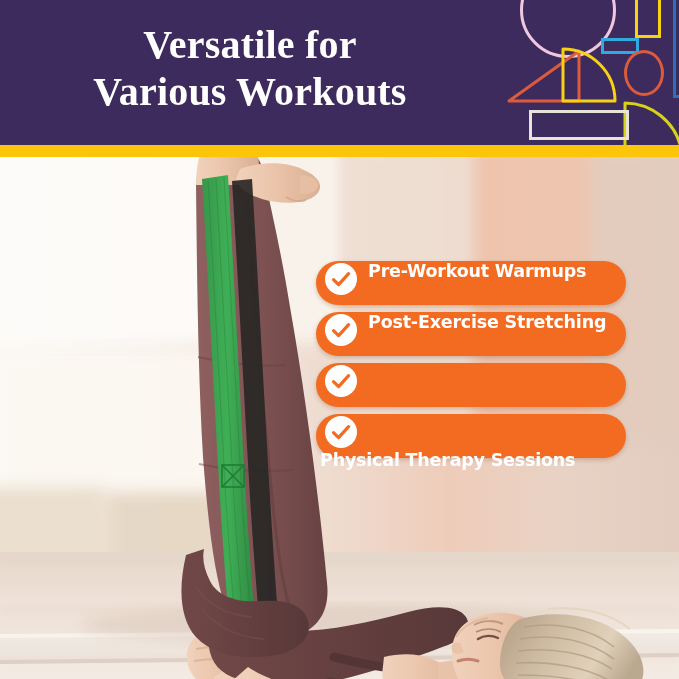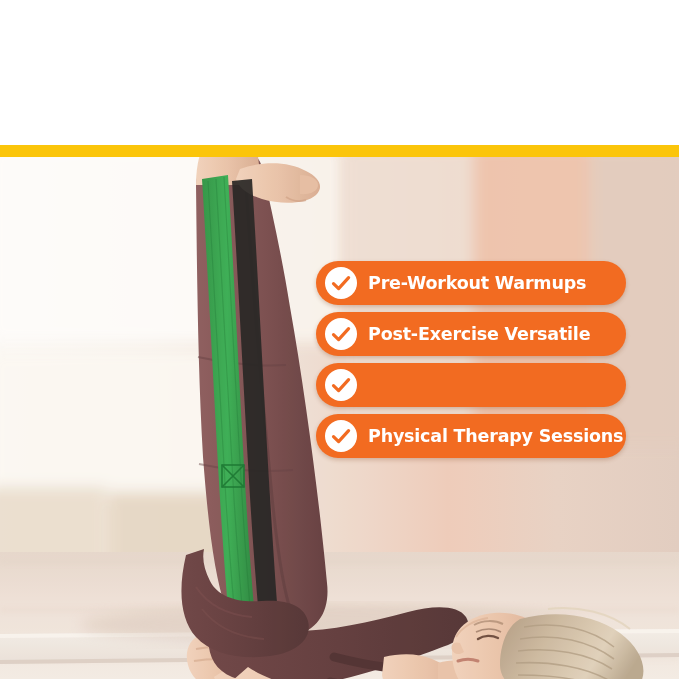--- a/index.html
+++ b/index.html
@@ -103,50 +103,80 @@
   
   .badge-list {
     position: absolute;
     left: 316px;
     top: 261px;
     width: 310px;
   }
   .badge {
     position: relative;
     display: flex;
-    align-items: center;
     height: 44px;
     margin-bottom: 7px;
     border-radius: 22px;
     background: #F26B21;
     box-shadow: 0 2px 4px rgba(120,50,10,0.25);
     padding-left: 4px;
     box-sizing: border-box;
   }
-  .badge:last-child { margin-bottom: 0; }
+  .badge:last-child { margin-bottom: 0; flex-direction: column; }
   .badge-check {
     flex: 0 0 auto;
     width: 36px; height: 36px;
     margin-left: 3px;
     margin-right: 9px;
   }
   .badge-label {
     color: #FFFFFF;
     font-family: "DejaVu Sans", "Liberation Sans", sans-serif;
     font-weight: bold;
     font-size: 17.5px;
     letter-spacing: -0.2px;
     white-space: nowrap;
   }
 </style>
 </head>
 <body>
 
 <div id="poster">
 
+  <div class="header-band">
+
+    <div class="header-title">Versatile for
+Various Workouts</div>
+
+    <div class="shape sh-circle-pink"></div>
+    <div class="shape sh-rect-yellow-tall"></div>
+    <div class="shape sh-rect-blue-right"></div>
+    <div class="shape sh-rect-cyan"></div>
+    <div class="shape sh-circle-red"></div>
+
+    <div class="shape sh-triangle-orange">
+      <svg width="80" height="56" viewBox="0 0 80 56">
+        <polygon points="74,3 74,53 4,53" fill="none" stroke="#DB5B3C" stroke-width="3" stroke-linejoin="round"></polygon>
+      </svg>
+    </div>
+
+    <div class="shape" style="left:560px; top:46px;">
+      <svg width="60" height="58" viewBox="0 0 60 58">
+        <path d="M3 55 L3 3 A52 52 0 0 1 55 55 Z" fill="none" stroke="#F6D116" stroke-width="3" stroke-linejoin="round"></path>
+      </svg>
+    </div>
+
+    <div class="shape" style="left:622px; top:100px;">
+      <svg width="62" height="50" viewBox="0 0 62 50">
+        <path d="M3 48 L3 3 A58 58 0 0 1 59 48 Z" fill="none" stroke="#D8D316" stroke-width="3" stroke-linejoin="round"></path>
+      </svg>
+    </div>
+
+    <div class="shape sh-rect-cream"></div>
+  </div>
 
   <div class="accent-bar"></div>
 
   <div class="photo">
     <svg width="679" height="522" viewBox="0 0 679 522" role="img">
       <defs>
         <linearGradient id="wallG" x1="0" y1="0" x2="1" y2="0">
           <stop offset="0%" stop-color="#FBFAF8"></stop>
           <stop offset="22%" stop-color="#F7F3EE"></stop>
           <stop offset="45%" stop-color="#EFE0D6"></stop>
@@ -351,21 +381,21 @@
       <span class="badge-label">Pre-Workout Warmups</span>
     </div>
 
     <div class="badge">
       <span class="badge-check">
         <svg width="36" height="36" viewBox="0 0 36 36">
           <circle cx="18" cy="18" r="16" fill="#FFFFFF"></circle>
           <path d="M10.5 18.6 L15.6 23.6 L25.6 12.6" fill="none" stroke="#F26B21" stroke-width="3.2" stroke-linecap="round" stroke-linejoin="round"></path>
         </svg>
       </span>
-      <span class="badge-label">Post-Exercise Versatile</span>
+      <span class="badge-label">Post-Exercise Stretching</span>
     </div>
 
     <div class="badge">
       <span class="badge-check">
         <svg width="36" height="36" viewBox="0 0 36 36">
           <circle cx="18" cy="18" r="16" fill="#FFFFFF"></circle>
           <path d="M10.5 18.6 L15.6 23.6 L25.6 12.6" fill="none" stroke="#F26B21" stroke-width="3.2" stroke-linecap="round" stroke-linejoin="round"></path>
         </svg>
       </span>
     </div>

